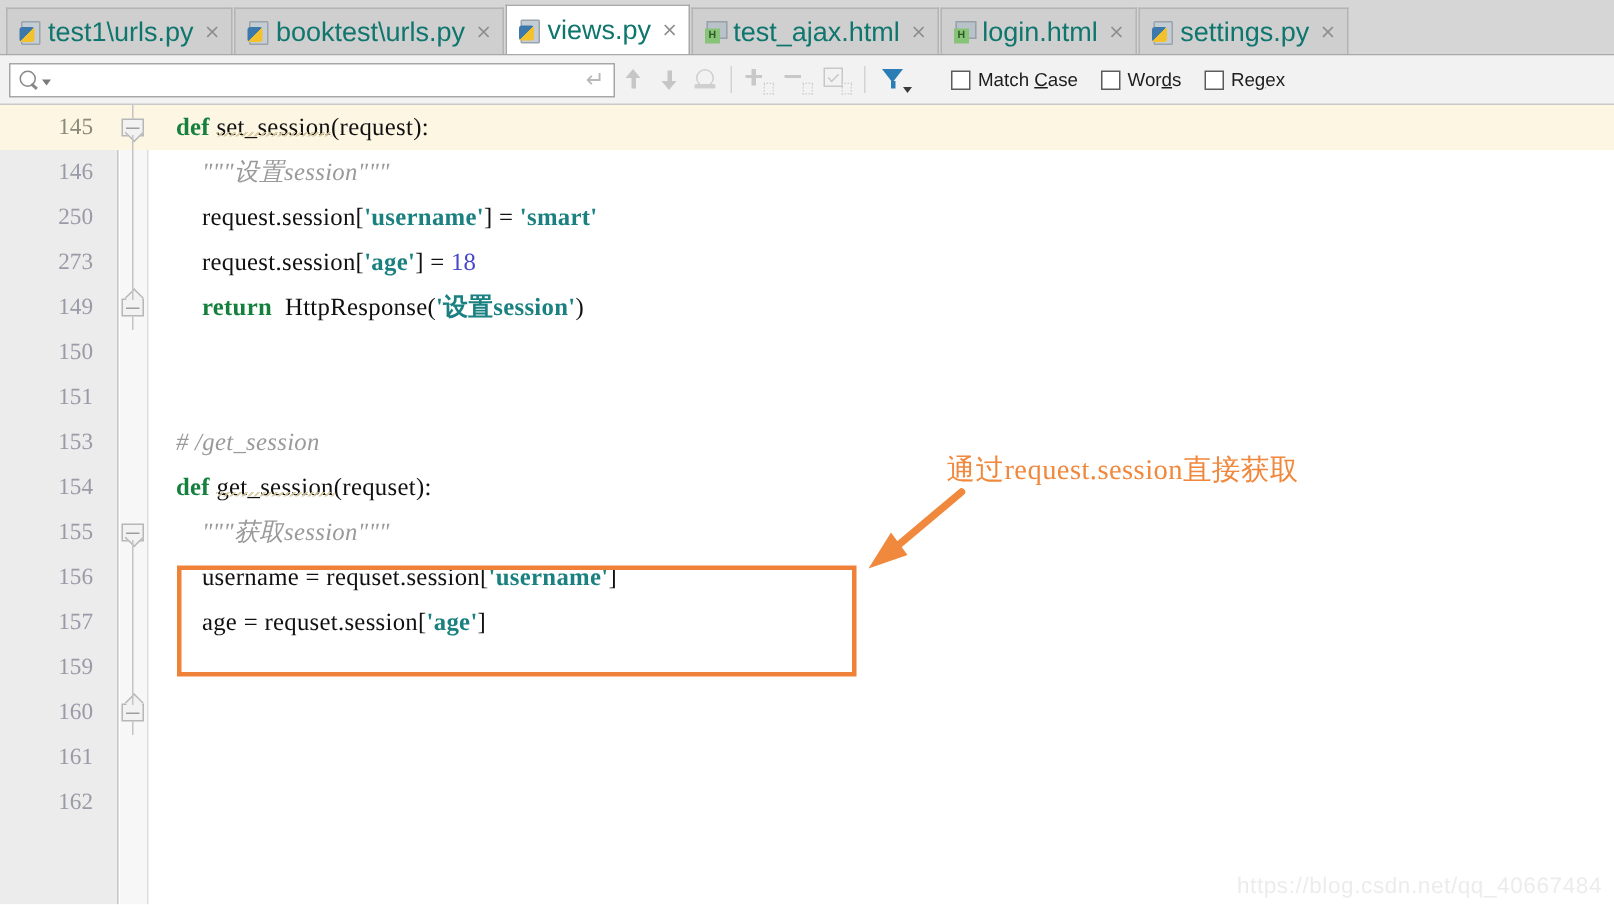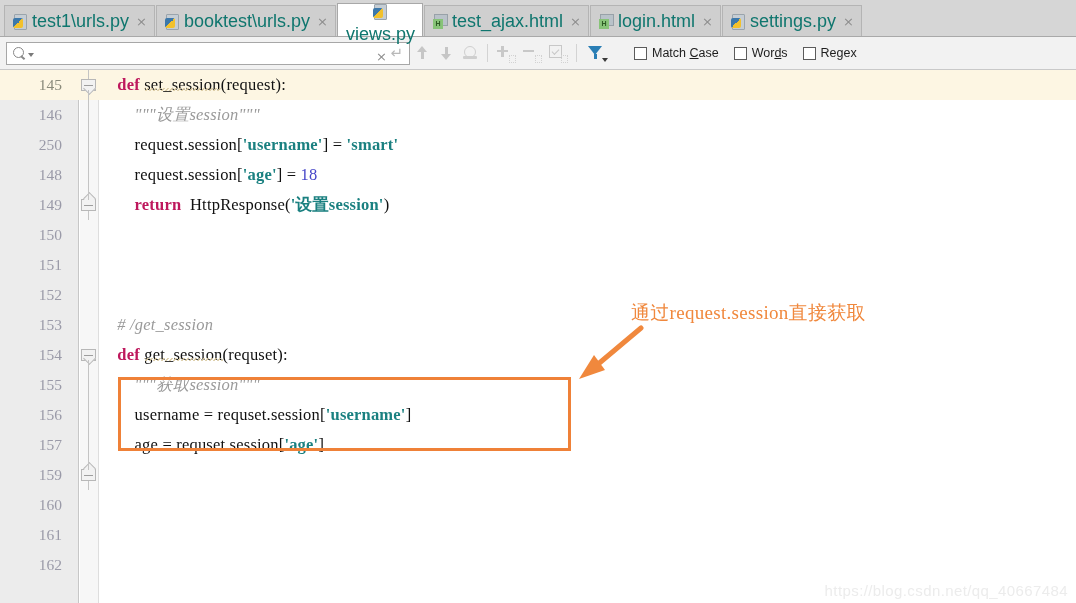--- a/index.html
+++ b/index.html
@@ -40,21 +40,20 @@
     color: #1c1c1c;
     white-space: nowrap;
     cursor: default;
     position: relative;
   }
   .tab.active {
     background: #ffffff;
     border-color: #a8a8a8;
     height: 33px;
     z-index: 3;
-    flex-direction: column;
   }
   .tab-label { font-size: 18px; color: #0f766e; }
   .tab-close {
     color: #8d8d8d;
     font-size: 13px;
     line-height: 1;
     padding-left: 2px;
     font-family: "DejaVu Sans", sans-serif;
   }
   .icon-py, .icon-html {
@@ -357,21 +356,21 @@
   .code {
     position: absolute; left: 100px; top: 0;
     height: 30px;
     line-height: 30px;
     font-family: "Liberation Serif", serif;
     font-size: 16.5px;
     color: #111;
     white-space: pre;
     letter-spacing: 0.2px;
   }
-  .kw { color: #be185d; font-weight: bold; }
+  .kw { color: #15803d; font-weight: bold; }
   .str { color: #1a8080; font-weight: bold; }
   .num { color: #4646c8; }
   .cmt { color: #9a9a9a; font-style: italic; }
   .plain { color: #111; }
   .sq { position: relative; margin-top: 34px; }
   .sq::after {
     content: "";
     position: absolute; left: 0; right: 0; bottom: 3px;
     height: 3px;
     background:
@@ -572,37 +571,33 @@
         </div>
         <div class="row">
           <div class="lnum">146</div>
           <div class="code"><span class="cmt">        """设置session"""</span></div>
         </div>
         <div class="row">
           <div class="lnum">250</div>
           <div class="code"><span class="plain">        request.session[</span><span class="str">'username'</span><span class="plain">] = </span><span class="str">'smart'</span></div>
         </div>
         <div class="row">
-          <div class="lnum">148</div>
+          <div class="lnum">273</div>
           <div class="code"><span class="plain">        request.session[</span><span class="str">'age'</span><span class="plain">] = </span><span class="num">18</span></div>
         </div>
         <div class="row">
           <div class="lnum">149</div>
           <div class="code"><span class="plain">        </span><span class="kw">return</span><span class="plain">  HttpResponse(</span><span class="str">'设置session'</span><span class="plain">)</span></div>
         </div>
         <div class="row">
           <div class="lnum">150</div>
           <div class="code"></div>
         </div>
         <div class="row">
           <div class="lnum">151</div>
-          <div class="code"></div>
-        </div>
-        <div class="row">
-          <div class="lnum">152</div>
           <div class="code"></div>
         </div>
         <div class="row">
           <div class="lnum">153</div>
           <div class="code"><span class="cmt">    # /get_session</span></div>
         </div>
         <div class="row">
           <div class="lnum">154</div>
           <div class="code"><span class="plain">    </span><span class="kw">def</span><span class="plain"> </span><span class="plain sq">get_session</span><span class="plain">(requset):</span></div>
         </div>

